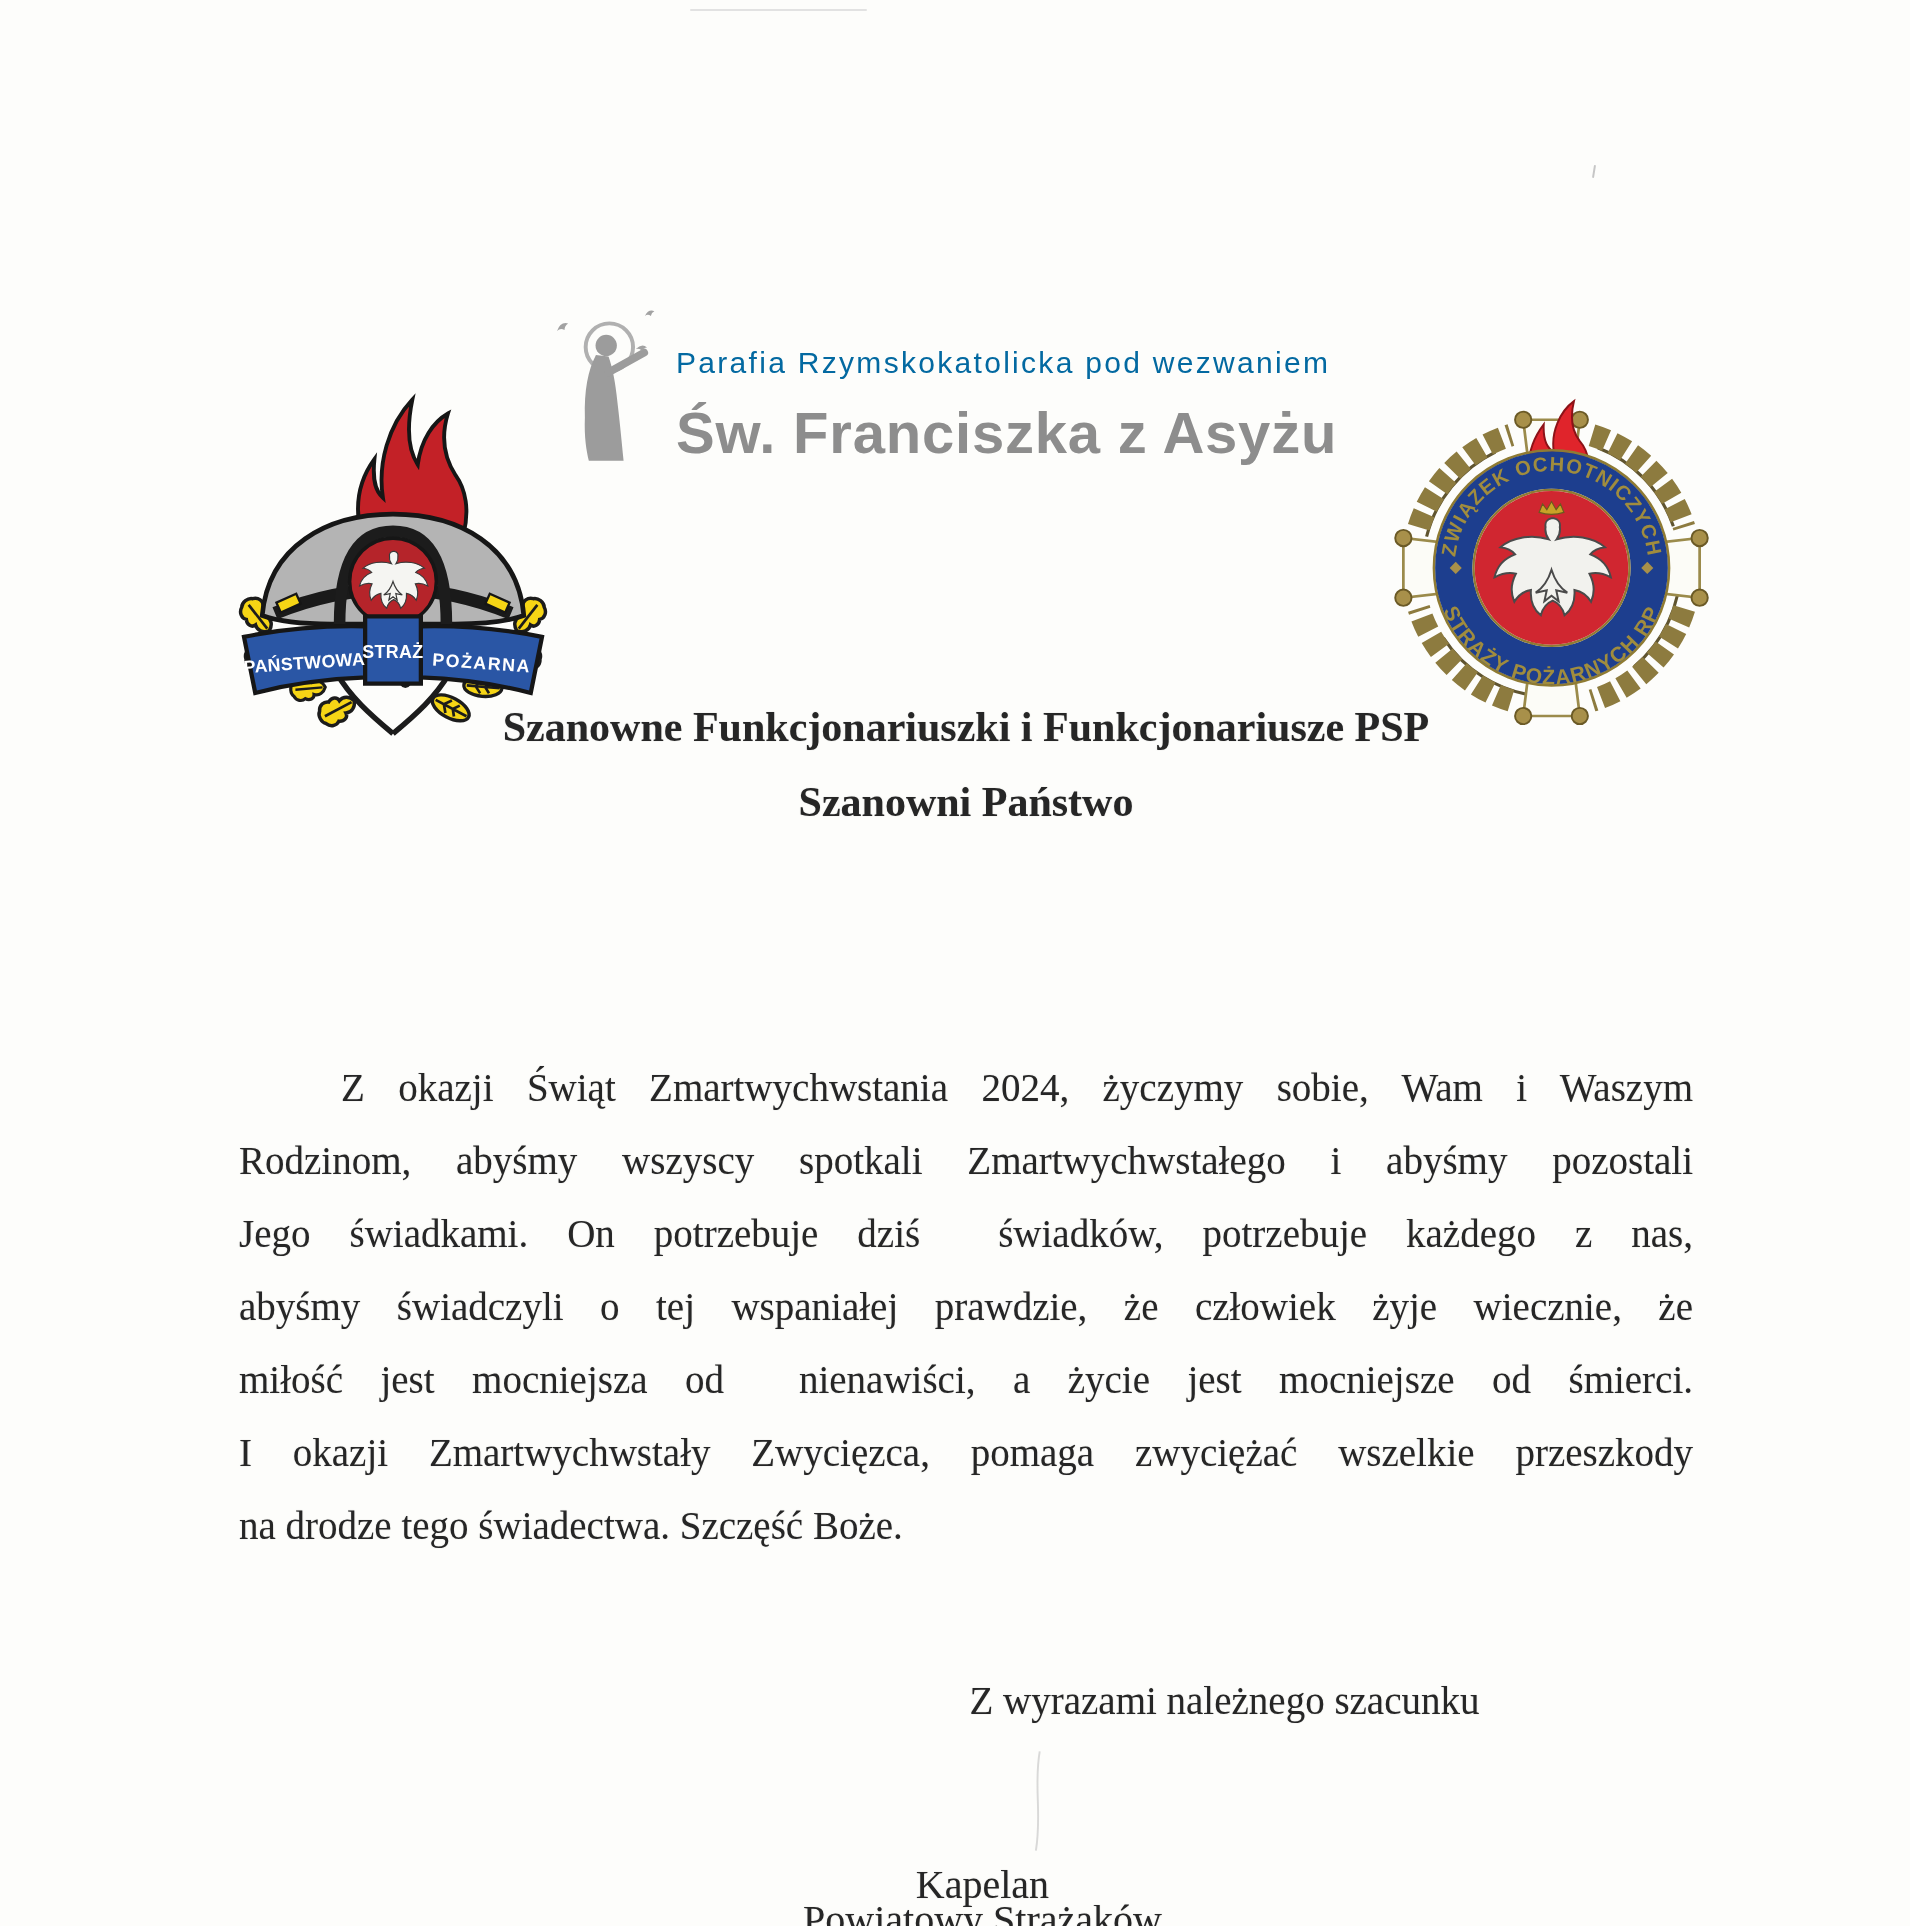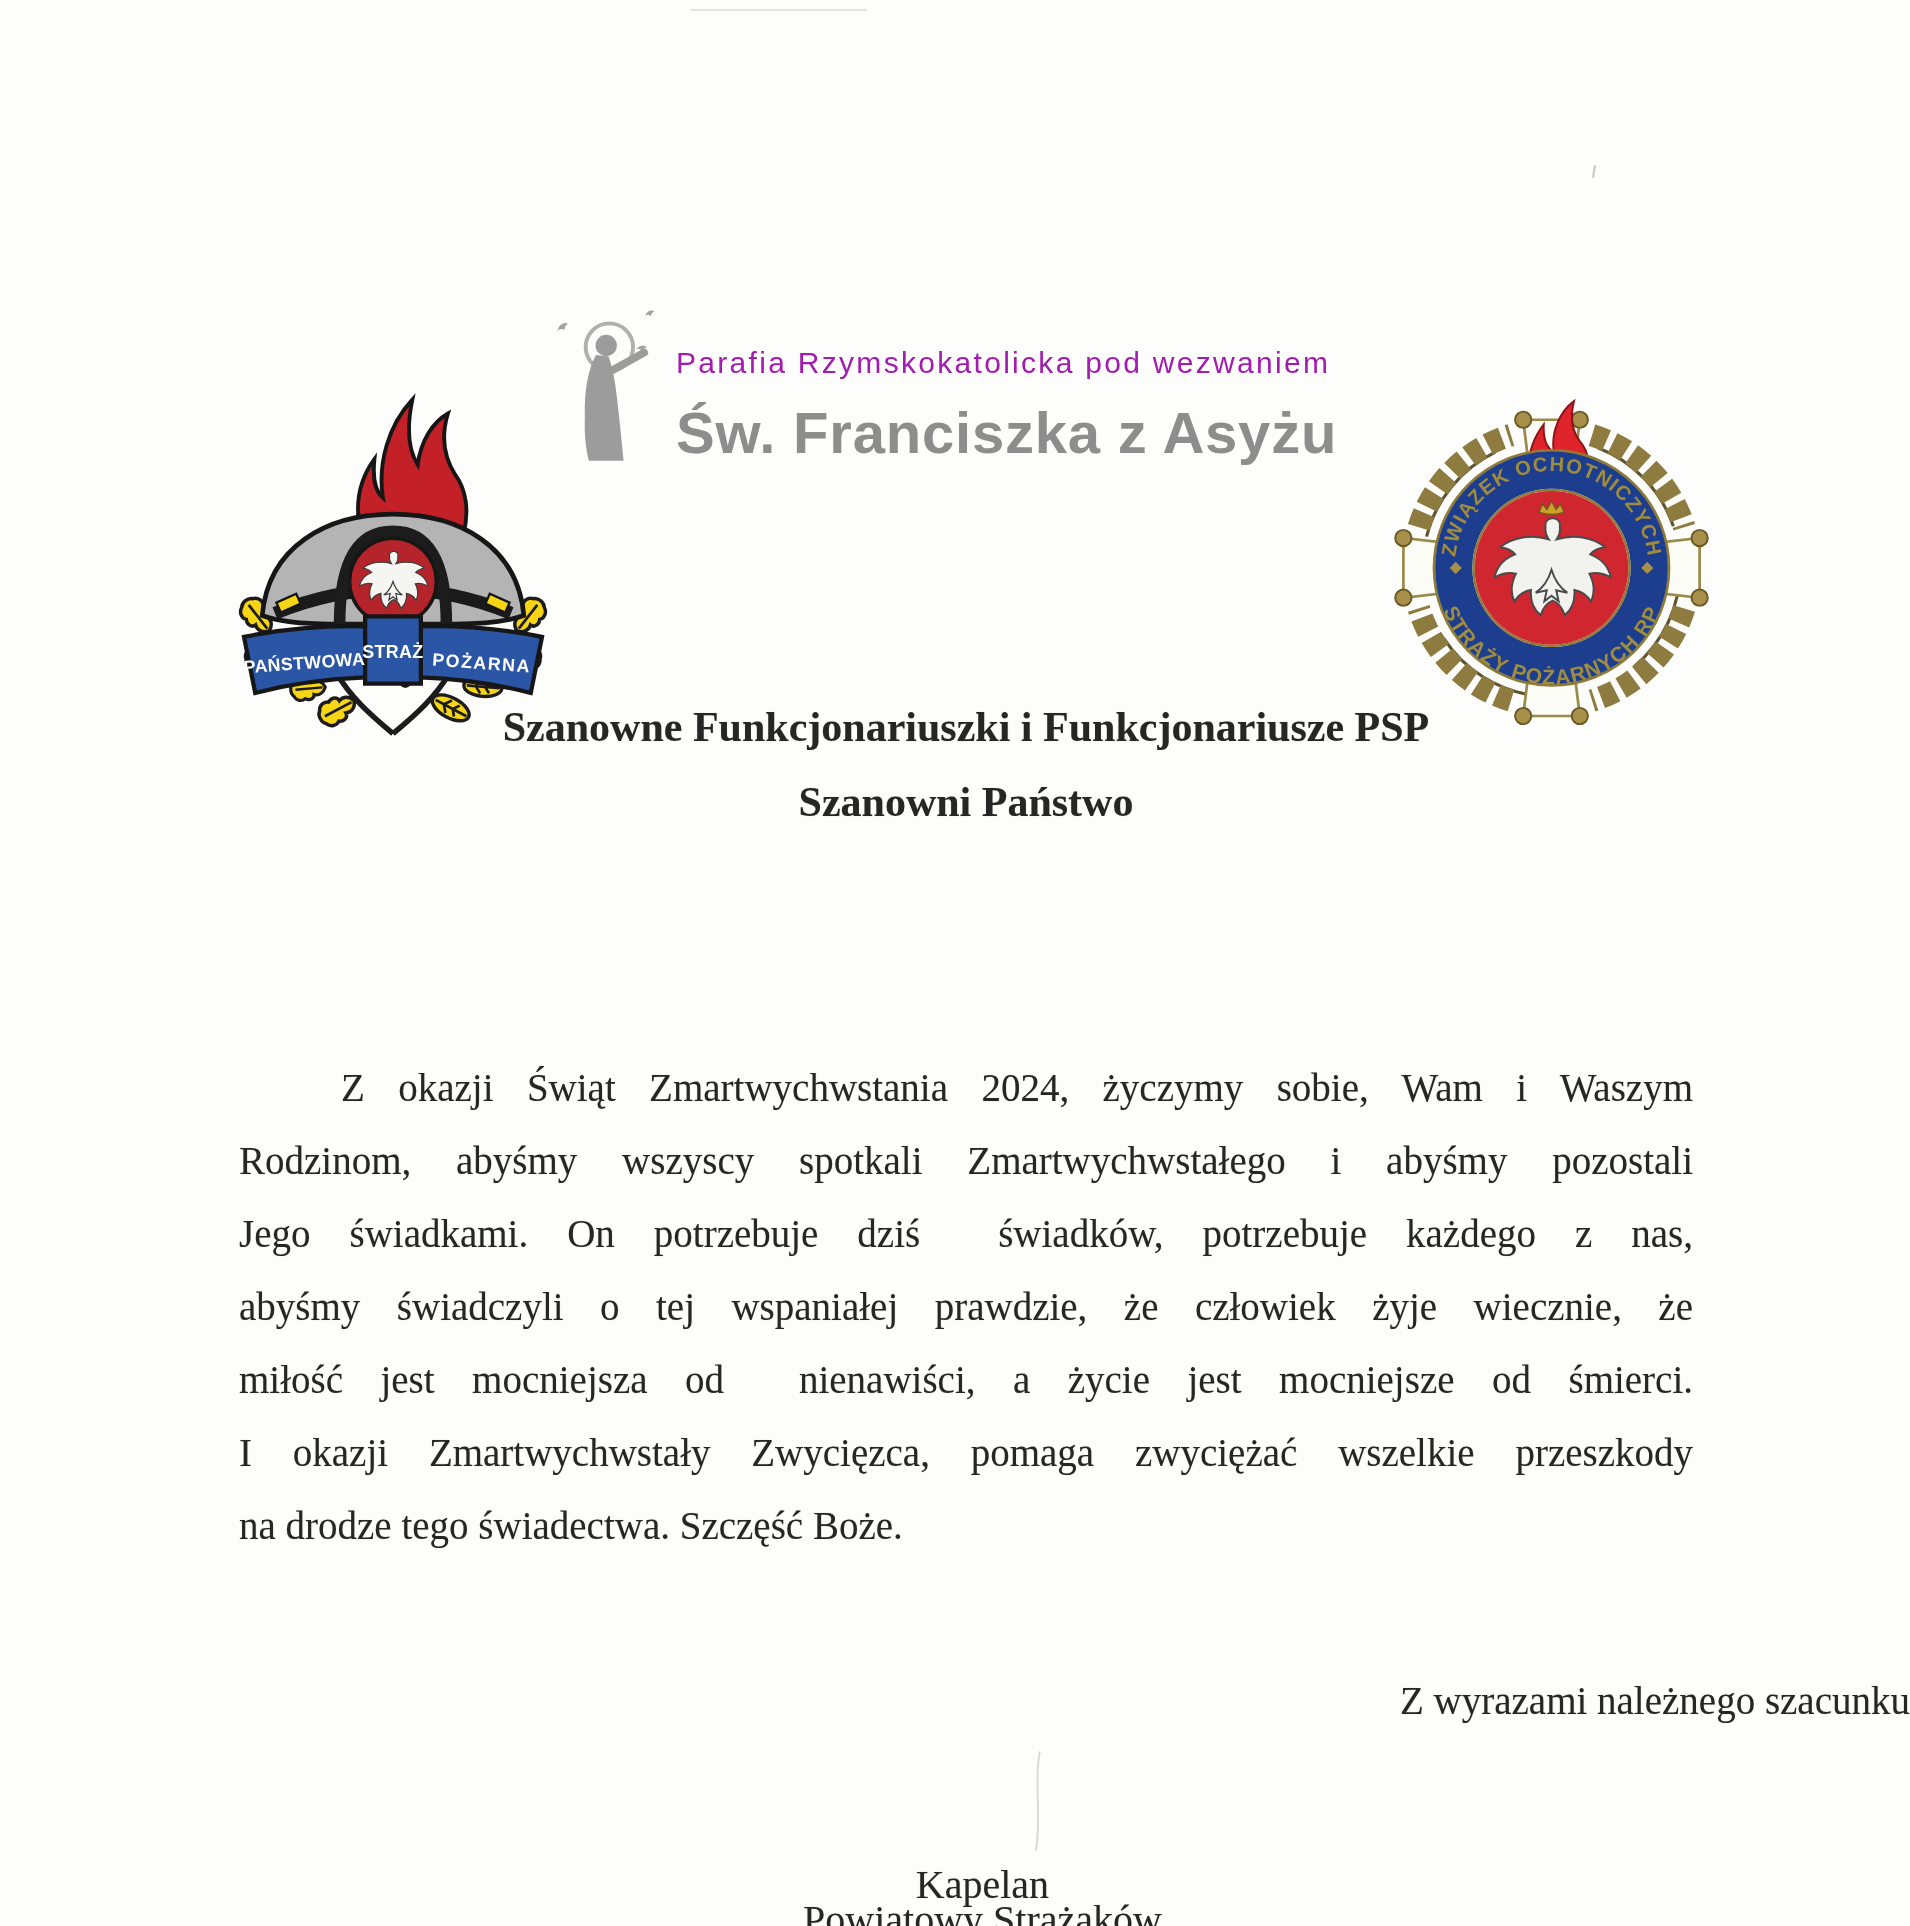--- a/index.html
+++ b/index.html
@@ -9,42 +9,42 @@
     background:#fdfdfb;
     overflow:hidden;
     font-family:"Liberation Serif", serif;
     color:#262626;
   }
   .abs{position:absolute;}
   .doc-text{ text-shadow:0 0 1.2px rgba(30,30,30,.22); }
   
   .parish-line1{
     font-family:"Liberation Sans", sans-serif;
-    font-size:30px; letter-spacing:2.3px; color:#a21caf; white-space:nowrap;
+    font-size:30px; letter-spacing:2.3px; color:#0369a1; white-space:nowrap;
   }
   .parish-line2{
     font-family:"Liberation Sans", sans-serif;
     font-weight:700; font-size:58px; letter-spacing:0.8px; color:#8d8d8d;
     margin-top:19px; white-space:nowrap;
   }
   
   .salut{ width:1454px; text-align:center; }
   .salut div{
     font-weight:700; font-size:42px; line-height:75px; white-space:pre-wrap;
   }
   
   .bodyblock{ width:1454px; }
   .bline{
     font-size:39px; line-height:73px;
     text-align:justify; text-align-last:justify;
   }
   .bline.first{ text-indent:102px; }
   .bline.last{ text-align-last:left; }
   
-  .closing{ width:1371px; text-align:right; font-size:39px; line-height:46px; }
+  .closing{ width:1371px; text-align:center; font-size:39px; line-height:46px; }
   
   .sigcol{ text-align:center; }
   .sig-title{ font-size:40px; line-height:35px; }
   
   .artifact-top{ width:177px; height:2.7px; background:#e2e2e2; border-radius:1.5px; }
   .artifact-tick{ width:1.9px; height:13px; background:#c6c6c6; transform:rotate(9deg); border-radius:1.2px;}
   svg{ display:block; }
 </style>
 </head>
 <body>

